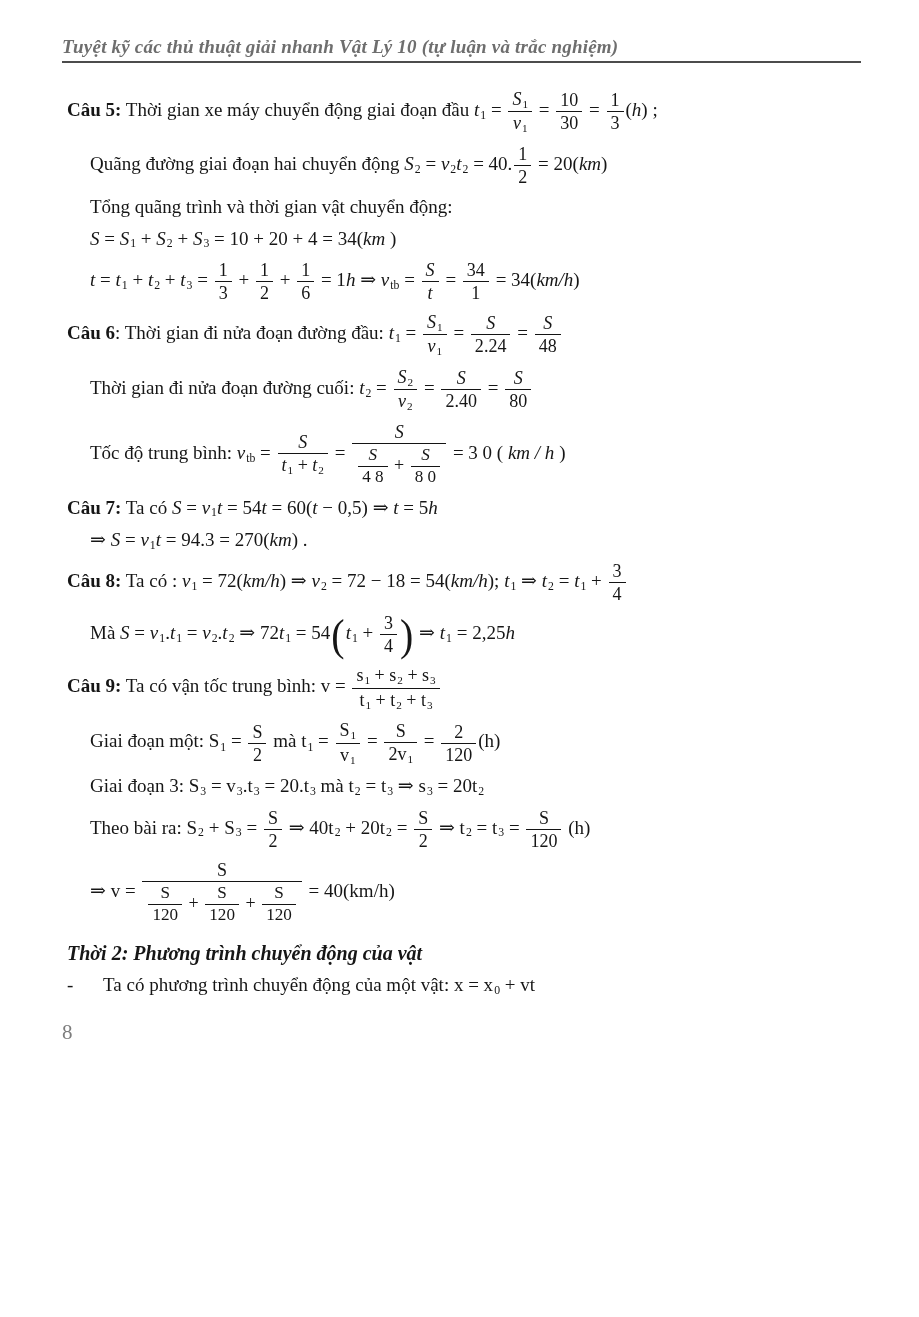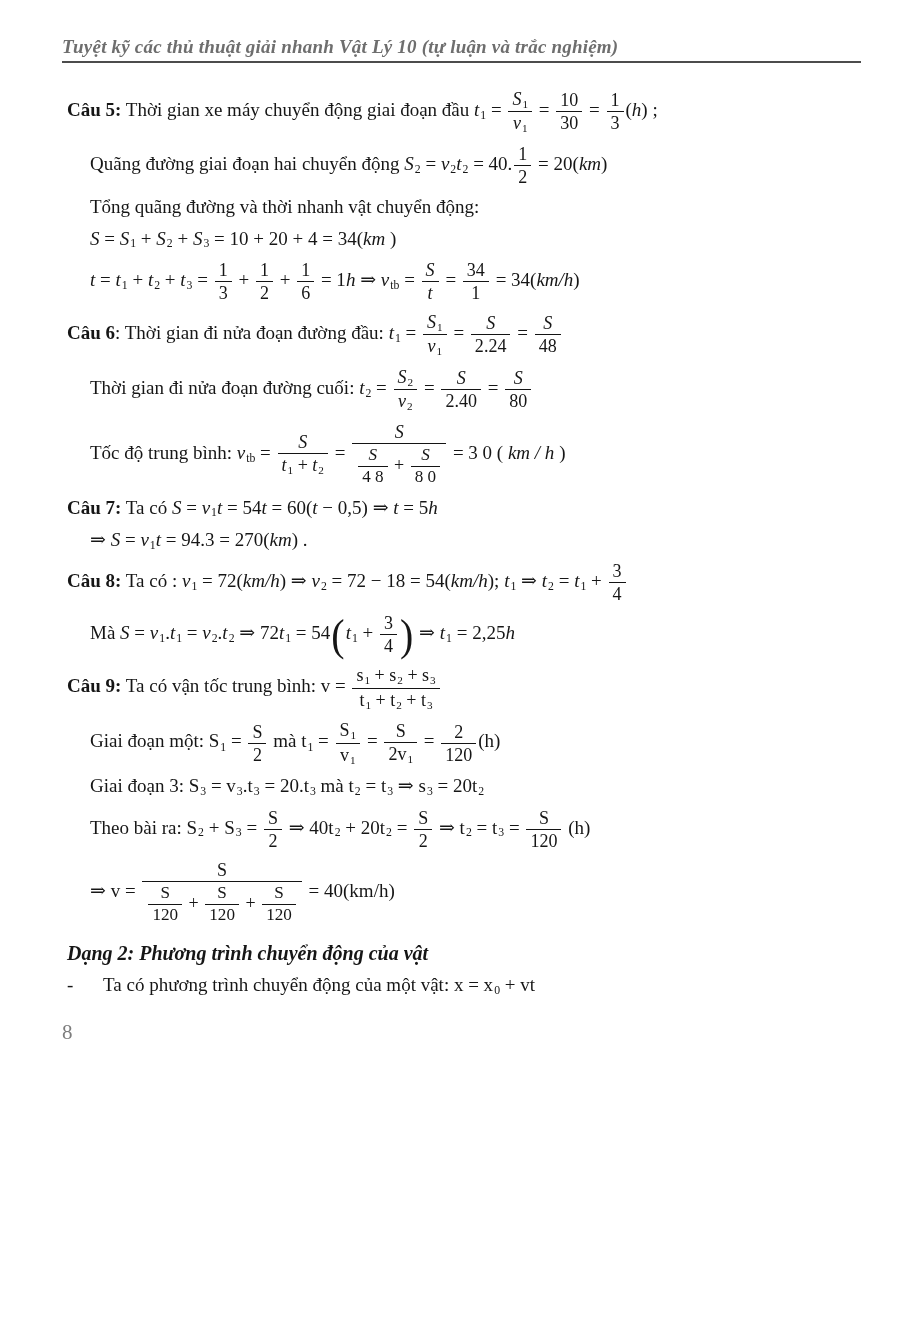--- a/index.html
+++ b/index.html
@@ -41,32 +41,32 @@
   .pagenum{color:var(--pn-color,#7d7d7d);font-size:21px;margin-top:20px;}
 </style>
 </head>
 <body>
 
 <div class="page">
   <div class="hdr">Tuyệt kỹ các thủ thuật giải nhanh Vật Lý 10 (tự luận và trắc nghiệm)</div>
   <main id="doc-body">
       <div class="line ind0"><span class="bold">Câu 5:</span><span class="txt"> Thời gian xe máy chuyển động giai đoạn đầu </span><span class="ital">t</span><span class="sub">1</span><span class="txt"> = </span><span class="frac"><span class="num"><span class="ital">S</span><span class="sub">1</span></span><span class="den"><span class="ital">v</span><span class="sub">1</span></span></span><span class="txt"> = </span><span class="frac"><span class="num"><span class="txt">10</span></span><span class="den"><span class="txt">30</span></span></span><span class="txt"> = </span><span class="frac"><span class="num"><span class="txt">1</span></span><span class="den"><span class="txt">3</span></span></span><span class="txt">(</span><span class="ital">h</span><span class="txt">) ;</span></div>
       <div class="line ind1"><span class="txt">Quãng đường giai đoạn hai chuyển động </span><span class="ital">S</span><span class="sub">2</span><span class="txt"> = </span><span class="ital">v</span><span class="sub">2</span><span class="ital">t</span><span class="sub">2</span><span class="txt"> = 40.</span><span class="frac"><span class="num"><span class="txt">1</span></span><span class="den"><span class="txt">2</span></span></span><span class="txt"> = 20(</span><span class="ital">km</span><span class="txt">)</span></div>
-      <div class="line ind1"><span class="txt">Tổng quãng đường và thời nhanh vật chuyển động:</span></div>
+      <div class="line ind1"><span class="txt">Tổng quãng trình và thời gian vật chuyển động:</span></div>
       <div class="line ind1"><span class="ital">S</span><span class="txt"> = </span><span class="ital">S</span><span class="sub">1</span><span class="txt"> + </span><span class="ital">S</span><span class="sub">2</span><span class="txt"> + </span><span class="ital">S</span><span class="sub">3</span><span class="txt"> = 10 + 20 + 4 = 34(</span><span class="ital">km</span><span class="txt"> )</span></div>
       <div class="line ind1"><span class="ital">t</span><span class="txt"> = </span><span class="ital">t</span><span class="sub">1</span><span class="txt"> + </span><span class="ital">t</span><span class="sub">2</span><span class="txt"> + </span><span class="ital">t</span><span class="sub">3</span><span class="txt"> = </span><span class="frac"><span class="num"><span class="txt">1</span></span><span class="den"><span class="txt">3</span></span></span><span class="txt"> + </span><span class="frac"><span class="num"><span class="txt">1</span></span><span class="den"><span class="txt">2</span></span></span><span class="txt"> + </span><span class="frac"><span class="num"><span class="txt">1</span></span><span class="den"><span class="txt">6</span></span></span><span class="txt"> = 1</span><span class="ital">h</span><span class="txt"> ⇒ </span><span class="ital">v</span><span class="sub it">tb</span><span class="txt"> = </span><span class="frac"><span class="num"><span class="ital">S</span></span><span class="den"><span class="ital">t</span></span></span><span class="txt"> = </span><span class="frac"><span class="num"><span class="txt">34</span></span><span class="den"><span class="txt">1</span></span></span><span class="txt"> = 34(</span><span class="ital">km/h</span><span class="txt">)</span></div>
       <div class="line ind0"><span class="bold">Câu 6</span><span class="txt">: Thời gian đi nửa đoạn đường đầu: </span><span class="ital">t</span><span class="sub">1</span><span class="txt"> = </span><span class="frac"><span class="num"><span class="ital">S</span><span class="sub">1</span></span><span class="den"><span class="ital">v</span><span class="sub">1</span></span></span><span class="txt"> = </span><span class="frac"><span class="num"><span class="ital">S</span></span><span class="den"><span class="txt">2.24</span></span></span><span class="txt"> = </span><span class="frac"><span class="num"><span class="ital">S</span></span><span class="den"><span class="txt">48</span></span></span></div>
       <div class="line ind1"><span class="txt">Thời gian đi nửa đoạn đường cuối: </span><span class="ital">t</span><span class="sub">2</span><span class="txt"> = </span><span class="frac"><span class="num"><span class="ital">S</span><span class="sub">2</span></span><span class="den"><span class="ital">v</span><span class="sub">2</span></span></span><span class="txt"> = </span><span class="frac"><span class="num"><span class="ital">S</span></span><span class="den"><span class="txt">2.40</span></span></span><span class="txt"> = </span><span class="frac"><span class="num"><span class="ital">S</span></span><span class="den"><span class="txt">80</span></span></span></div>
       <div class="line ind1"><span class="txt">Tốc độ trung bình: </span><span class="ital">v</span><span class="sub it">tb</span><span class="txt"> = </span><span class="frac"><span class="num"><span class="ital">S</span></span><span class="den"><span class="ital">t</span><span class="sub">1</span><span class="txt"> + </span><span class="ital">t</span><span class="sub">2</span></span></span><span class="txt"> = </span><span class="frac"><span class="num"><span class="ital">S</span></span><span class="den"><span class="frac"><span class="num"><span class="ital">S</span></span><span class="den"><span class="txt">4 8</span></span></span><span class="txt"> + </span><span class="frac"><span class="num"><span class="ital">S</span></span><span class="den"><span class="txt">8 0</span></span></span></span></span><span class="txt"> = 3 0 (</span><span class="ital"> km / h </span><span class="txt">)</span></div>
       <div class="line ind0"><span class="bold">Câu 7:</span><span class="txt"> Ta có </span><span class="ital">S</span><span class="txt"> = </span><span class="ital">v</span><span class="sub">1</span><span class="ital">t</span><span class="txt"> = 54</span><span class="ital">t</span><span class="txt"> = 60(</span><span class="ital">t</span><span class="txt"> − 0,5) ⇒ </span><span class="ital">t</span><span class="txt"> = 5</span><span class="ital">h</span></div>
       <div class="line ind1"><span class="txt">⇒ </span><span class="ital">S</span><span class="txt"> = </span><span class="ital">v</span><span class="sub">1</span><span class="ital">t</span><span class="txt"> = 94.3 = 270(</span><span class="ital">km</span><span class="txt">) .</span></div>
       <div class="line ind0"><span class="bold">Câu 8:</span><span class="txt"> Ta có : </span><span class="ital">v</span><span class="sub">1</span><span class="txt"> = 72(</span><span class="ital">km/h</span><span class="txt">) ⇒ </span><span class="ital">v</span><span class="sub">2</span><span class="txt"> = 72 − 18 = 54(</span><span class="ital">km/h</span><span class="txt">); </span><span class="ital">t</span><span class="sub">1</span><span class="txt"> ⇒ </span><span class="ital">t</span><span class="sub">2</span><span class="txt"> = </span><span class="ital">t</span><span class="sub">1</span><span class="txt"> + </span><span class="frac"><span class="num"><span class="txt">3</span></span><span class="den"><span class="txt">4</span></span></span></div>
       <div class="line ind1"><span class="txt">Mà </span><span class="ital">S</span><span class="txt"> = </span><span class="ital">v</span><span class="sub">1</span><span class="txt">.</span><span class="ital">t</span><span class="sub">1</span><span class="txt"> = </span><span class="ital">v</span><span class="sub">2</span><span class="txt">.</span><span class="ital">t</span><span class="sub">2</span><span class="txt"> ⇒ 72</span><span class="ital">t</span><span class="sub">1</span><span class="txt"> = 54</span><span class="bigp">(</span><span class="ital">t</span><span class="sub">1</span><span class="txt"> + </span><span class="frac"><span class="num"><span class="txt">3</span></span><span class="den"><span class="txt">4</span></span></span><span class="bigp">)</span><span class="txt"> ⇒ </span><span class="ital">t</span><span class="sub">1</span><span class="txt"> = 2,25</span><span class="ital">h</span></div>
       <div class="line ind0"><span class="bold">Câu 9:</span><span class="txt"> Ta có vận tốc trung bình: v = </span><span class="frac"><span class="num"><span class="txt">s</span><span class="sub">1</span><span class="txt"> + s</span><span class="sub">2</span><span class="txt"> + s</span><span class="sub">3</span></span><span class="den"><span class="txt">t</span><span class="sub">1</span><span class="txt"> + t</span><span class="sub">2</span><span class="txt"> + t</span><span class="sub">3</span></span></span></div>
       <div class="line ind1"><span class="txt">Giai đoạn một: S</span><span class="sub">1</span><span class="txt"> = </span><span class="frac"><span class="num"><span class="txt">S</span></span><span class="den"><span class="txt">2</span></span></span><span class="txt"> mà t</span><span class="sub">1</span><span class="txt"> = </span><span class="frac"><span class="num"><span class="txt">S</span><span class="sub">1</span></span><span class="den"><span class="txt">v</span><span class="sub">1</span></span></span><span class="txt"> = </span><span class="frac"><span class="num"><span class="txt">S</span></span><span class="den"><span class="txt">2v</span><span class="sub">1</span></span></span><span class="txt"> = </span><span class="frac"><span class="num"><span class="txt">2</span></span><span class="den"><span class="txt">120</span></span></span><span class="txt">(h)</span></div>
       <div class="line ind1"><span class="txt">Giai đoạn 3: S</span><span class="sub">3</span><span class="txt"> = v</span><span class="sub">3</span><span class="txt">.t</span><span class="sub">3</span><span class="txt"> = 20.t</span><span class="sub">3</span><span class="txt"> mà t</span><span class="sub">2</span><span class="txt"> = t</span><span class="sub">3</span><span class="txt"> ⇒ s</span><span class="sub">3</span><span class="txt"> = 20t</span><span class="sub">2</span></div>
       <div class="line ind1"><span class="txt">Theo bài ra: S</span><span class="sub">2</span><span class="txt"> + S</span><span class="sub">3</span><span class="txt"> = </span><span class="frac"><span class="num"><span class="txt">S</span></span><span class="den"><span class="txt">2</span></span></span><span class="txt"> ⇒ 40t</span><span class="sub">2</span><span class="txt"> + 20t</span><span class="sub">2</span><span class="txt"> = </span><span class="frac"><span class="num"><span class="txt">S</span></span><span class="den"><span class="txt">2</span></span></span><span class="txt"> ⇒ t</span><span class="sub">2</span><span class="txt"> = t</span><span class="sub">3</span><span class="txt"> = </span><span class="frac"><span class="num"><span class="txt">S</span></span><span class="den"><span class="txt">120</span></span></span><span class="txt"> (h)</span></div>
       <div class="line ind1"><span class="txt">⇒ v = </span><span class="frac"><span class="num"><span class="txt">S</span></span><span class="den"><span class="frac"><span class="num"><span class="txt">S</span></span><span class="den"><span class="txt">120</span></span></span><span class="txt"> + </span><span class="frac"><span class="num"><span class="txt">S</span></span><span class="den"><span class="txt">120</span></span></span><span class="txt"> + </span><span class="frac"><span class="num"><span class="txt">S</span></span><span class="den"><span class="txt">120</span></span></span></span></span><span class="txt"> = 40(km/h)</span></div>
-      <div class="line ind0 heading"><span class="bital">Dạng 2: Phương trình chuyển động của vật</span></div>
+      <div class="line ind0 heading"><span class="bital">Thời 2: Phương trình chuyển động của vật</span></div>
       <div class="line ind0 bullet"><span class="txt">-</span><span class="txt">Ta có phương trình chuyển động của một vật: x = x</span><span class="sub">0</span><span class="txt"> + vt</span></div>
     </main>
   <div class="pagenum">8</div>
 </div>
 
 </body></html>

